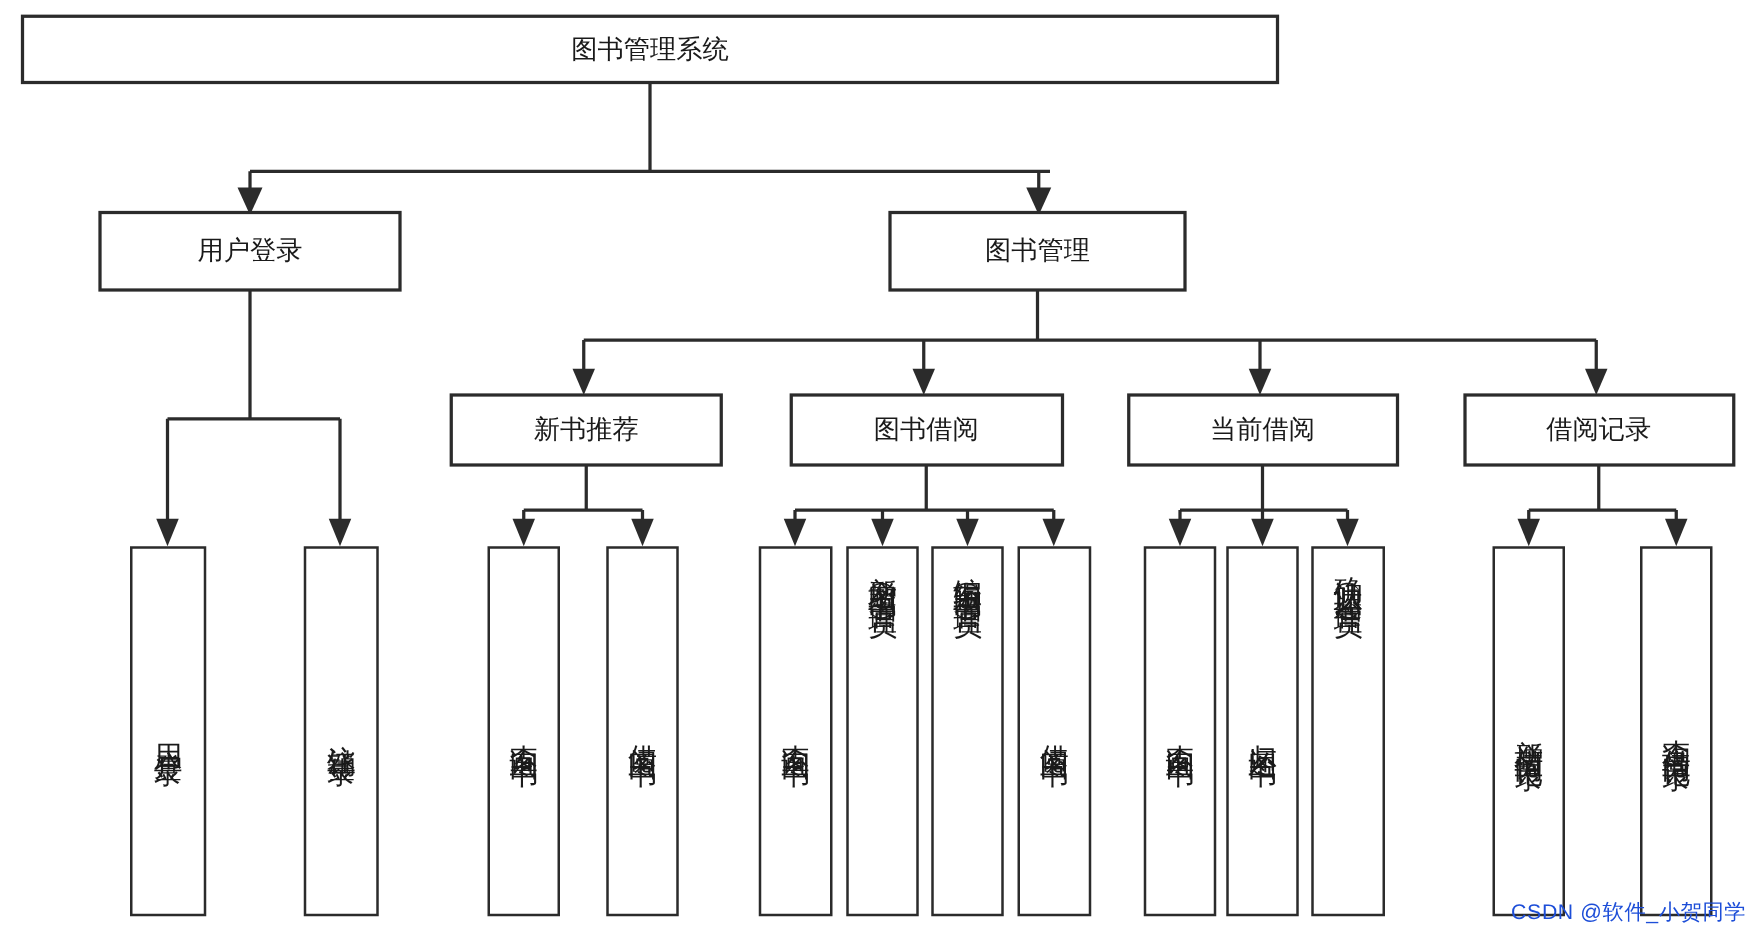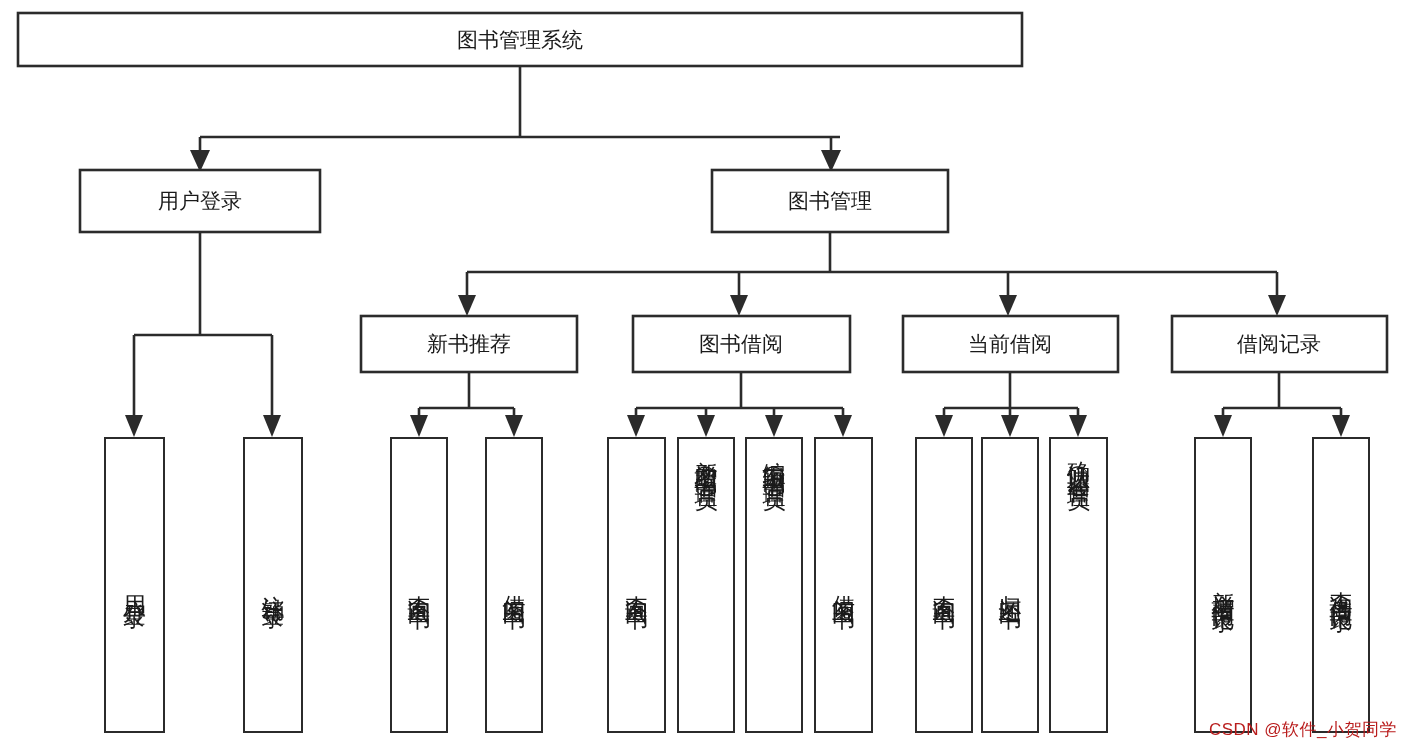--- a/index.html
+++ b/index.html
@@ -48,21 +48,21 @@
     fill: #1a1a1a;
     text-anchor: middle;
     dominant-baseline: middle;
   }
   .watermark-text {
     position: absolute;
     right: 8px;
     bottom: 6px;
     font-family: "Liberation Sans", "DejaVu Sans", sans-serif;
     font-size: 17px;
-    color: #b91c1c;
+    color: #1d4ed8;
     white-space: nowrap;
     letter-spacing: 0.5px;
     pointer-events: none;
   }
   .vnode {
     position: absolute;
     box-sizing: border-box;
     background: #ffffff;
     border: 2.6px solid #2b2b2b;
     display: flex;

